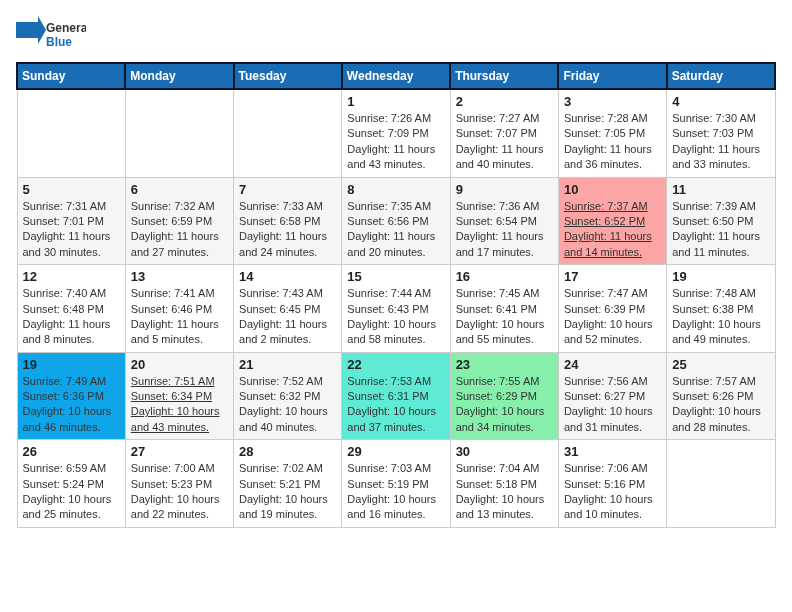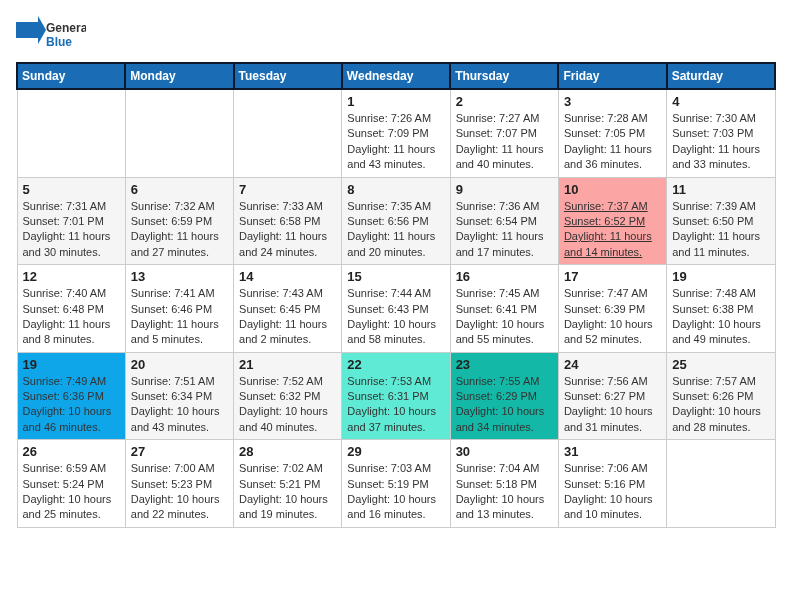--- a/index.html
+++ b/index.html
@@ -223,37 +223,37 @@
       </tr>
       <tr style="background: rgb(245, 245, 245);">
         <td style="background: #0ea5e9;">
           <div class="day-number">19</div>
           <div class="day-info" style="white-space: pre-line;">Sunrise: 7:49 AM
 Sunset: 6:36 PM
 Daylight: 10 hours and 46 minutes.</div>
         </td>
         <td style="background: rgb(245, 245, 245);">
           <div class="day-number">20</div>
-          <div class="day-info" style="white-space: pre-line;">Sunrise: 7:51 AM
+          <div class="day-info" style="white-space: pre-line; text-decoration: underline;">Sunrise: 7:51 AM
 Sunset: 6:34 PM
 Daylight: 10 hours and 43 minutes.</div>
         </td>
         <td style="background: rgb(245, 245, 245);">
           <div class="day-number">21</div>
           <div class="day-info" style="white-space: pre-line;">Sunrise: 7:52 AM
 Sunset: 6:32 PM
 Daylight: 10 hours and 40 minutes.</div>
         </td>
         <td style="background: #5eead4;">
           <div class="day-number">22</div>
           <div class="day-info" style="white-space: pre-line;">Sunrise: 7:53 AM
 Sunset: 6:31 PM
 Daylight: 10 hours and 37 minutes.</div>
         </td>
-        <td style="background: #14b8a6;">
+        <td style="background: #86efac;">
           <div class="day-number">23</div>
           <div class="day-info" style="white-space: pre-line;">Sunrise: 7:55 AM
 Sunset: 6:29 PM
 Daylight: 10 hours and 34 minutes.</div>
         </td>
         <td style="background: rgb(245, 245, 245);">
           <div class="day-number">24</div>
           <div class="day-info" style="white-space: pre-line;">Sunrise: 7:56 AM
 Sunset: 6:27 PM
 Daylight: 10 hours and 31 minutes.</div>

